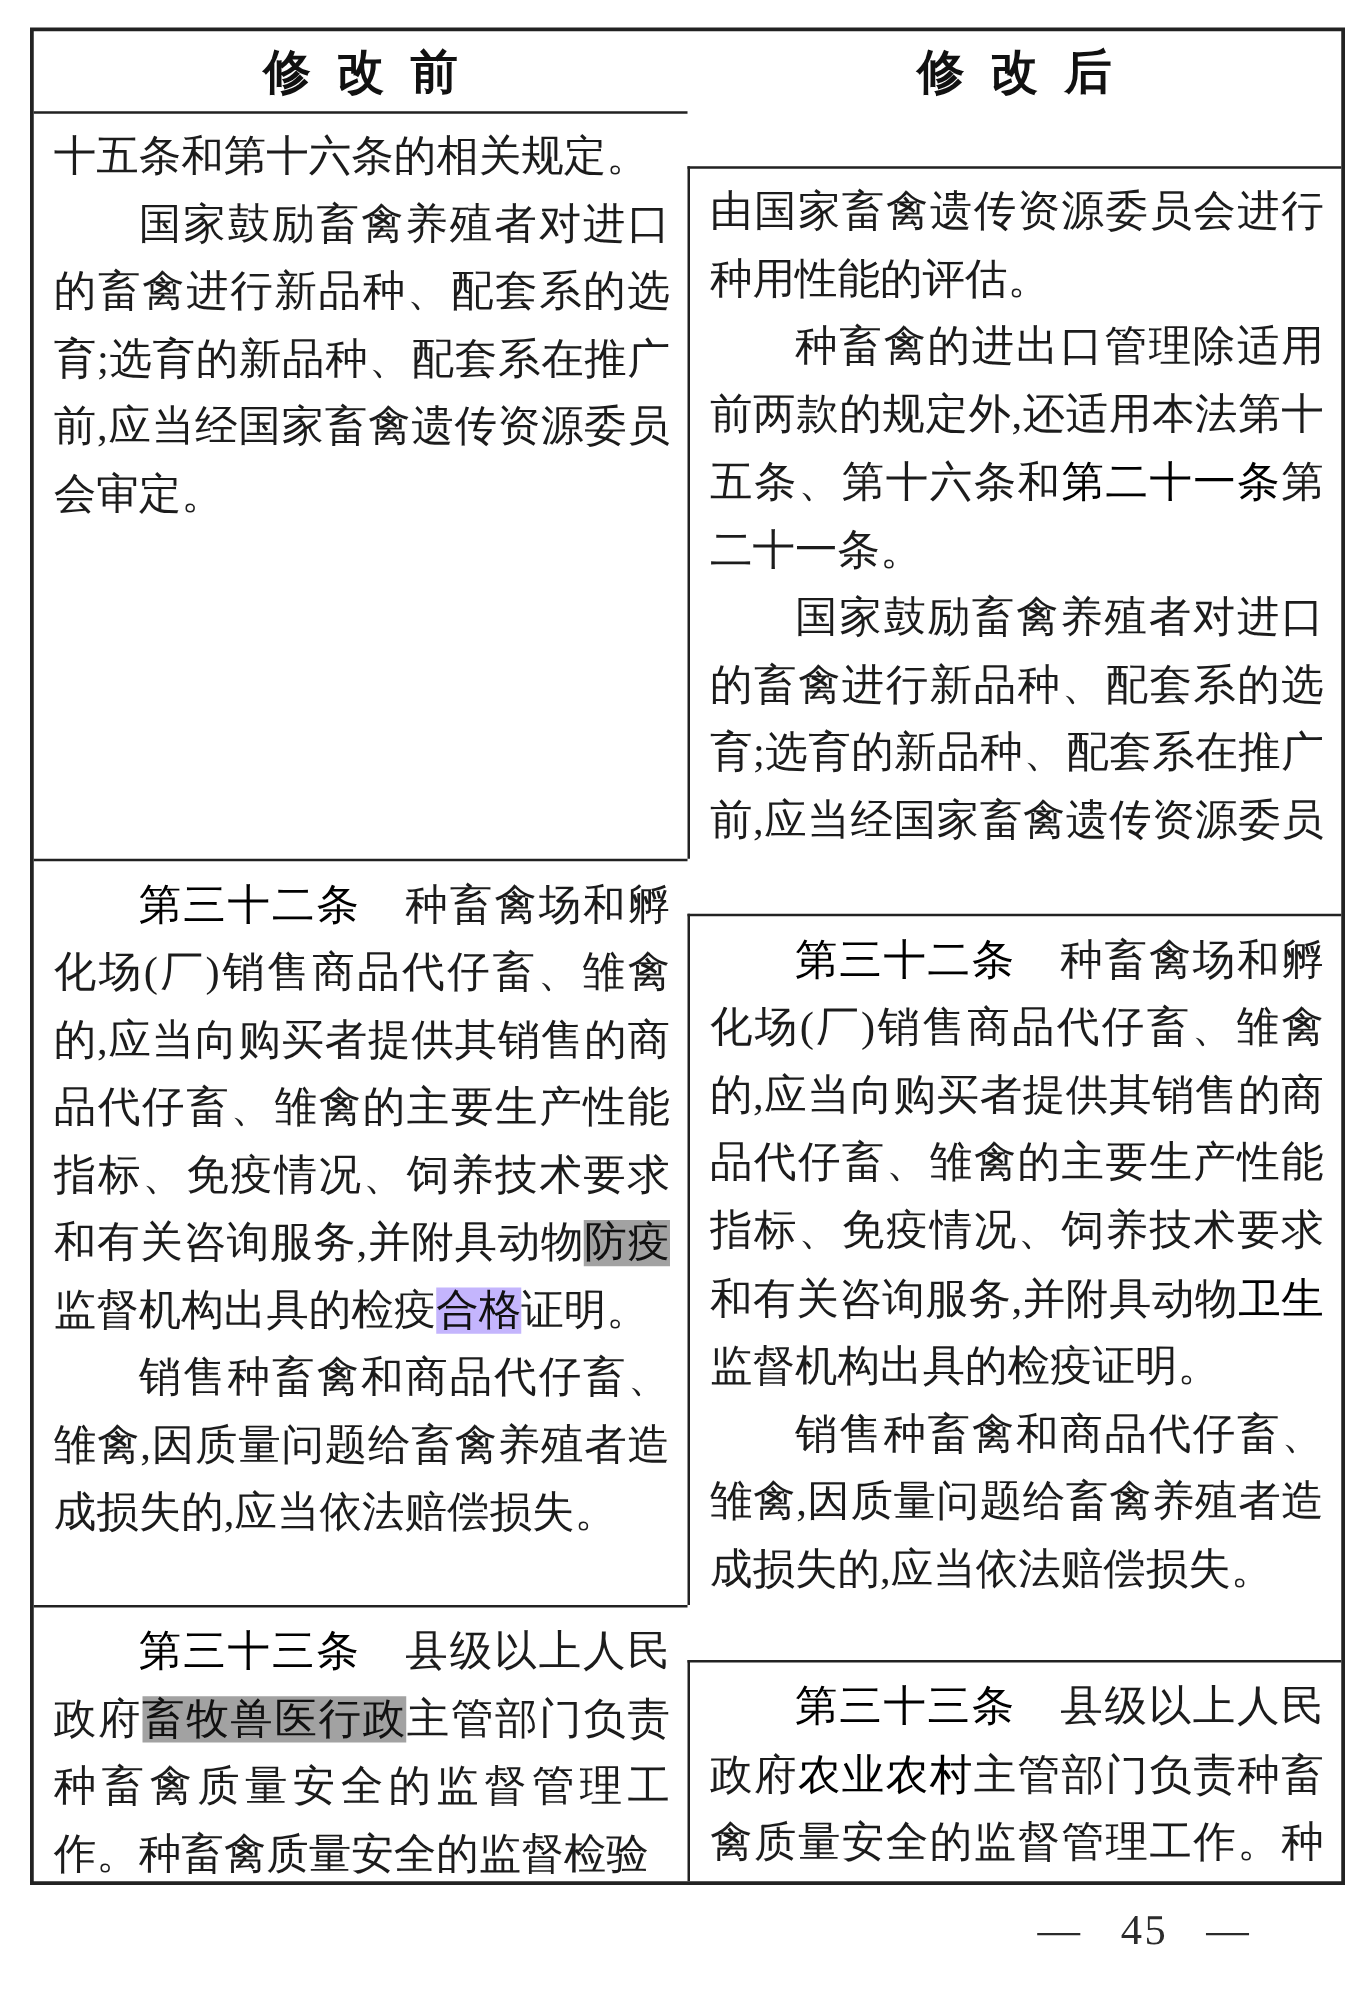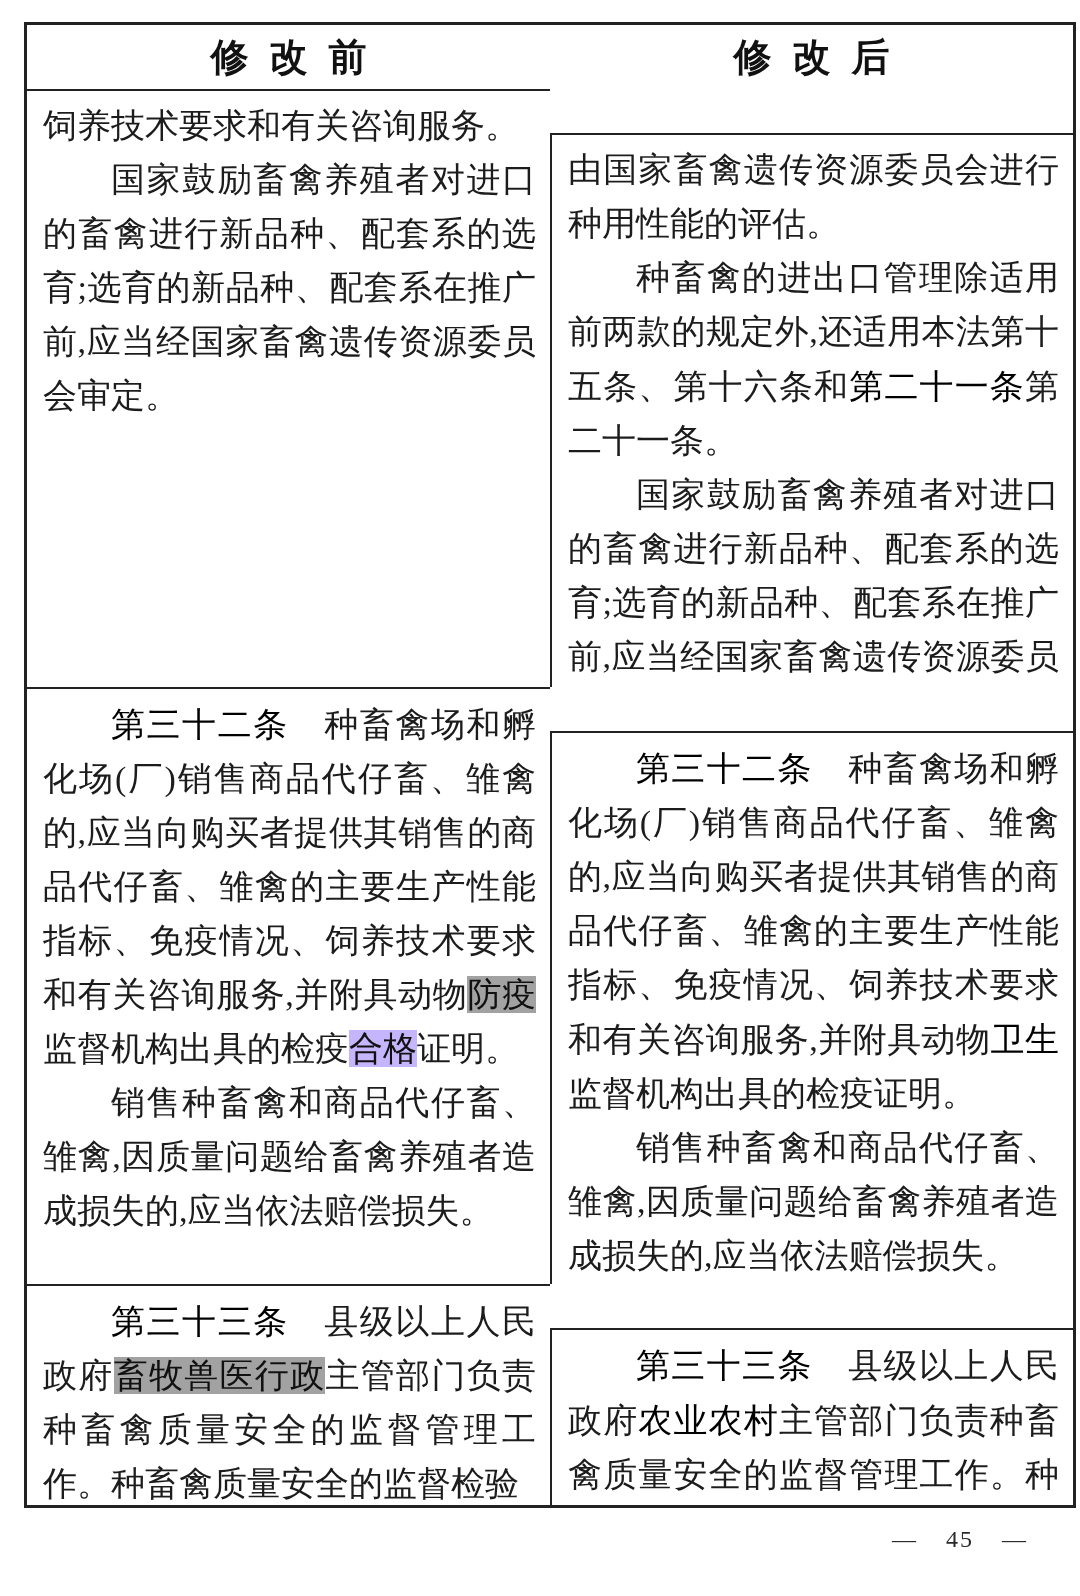--- a/index.html
+++ b/index.html
@@ -60,40 +60,40 @@
     font-weight: 400;
     font-family: "Liberation Sans", "DejaVu Sans", sans-serif;
     color: #000000;
   }
   .run-hl {
     
     color: #111111;
   }
   .page-number {
     position: absolute;
-    right: 52px;
+    right: 79px;
     top: 1526px;
-    font-size: 24px;
+    font-size: 34px;
     letter-spacing: 2px;
     word-spacing: 20px;
     color: #2b2b2b;
     font-family: "Liberation Serif", "DejaVu Serif", serif;
   }
 </style>
 </head>
 <body>
 
 <div class="page">
   <div class="cmp-table">
 
     <div class="hcell">修改前</div>
     <div class="hcell bl">修改后</div>
 
     <div class="cell bt">
-        <p class="para"><span>饲养技术要求和有关咨询服务。</span></p>
+        <p class="para"><span>十五条和第十六条的相关规定。</span></p>
         <p class="para ind"><span>国家鼓励畜禽养殖者对进口的畜禽进行新品种、配套系的选育;选育的新品种、配套系在推广前,应当经国家畜禽遗传资源委员会审定。</span></p>
       </div>
     <div class="cell bt bl">
         <p class="para"><span>由国家畜禽遗传资源委员会进行种用性能的评估。</span></p>
         <p class="para ind"><span>种畜禽的进出口管理除适用前两款的规定外,还适用本法第十五条、第十六条和</span><span class="run-b">第二十一条</span><span>第二十一条。</span></p>
         <p class="para ind"><span>国家鼓励畜禽养殖者对进口的畜禽进行新品种、配套系的选育;选育的新品种、配套系在推广前,应当经国家畜禽遗传资源委员会审定。</span></p>
       </div>
 
     <div class="cell bt">
         <p class="para ind"><span class="run-b">第三十二条</span><span>　种畜禽场和孵化场(厂)销售商品代仔畜、雏禽的,应当向购买者提供其销售的商品代仔畜、雏禽的主要生产性能指标、免疫情况、饲养技术要求和有关咨询服务,并附具动物</span><span class="run-hl" style="background: rgb(162, 162, 162);">防疫</span><span>监督机构出具的检疫</span><span class="run-hl" style="background: #c4b5fd;">合格</span><span>证明。</span></p>

